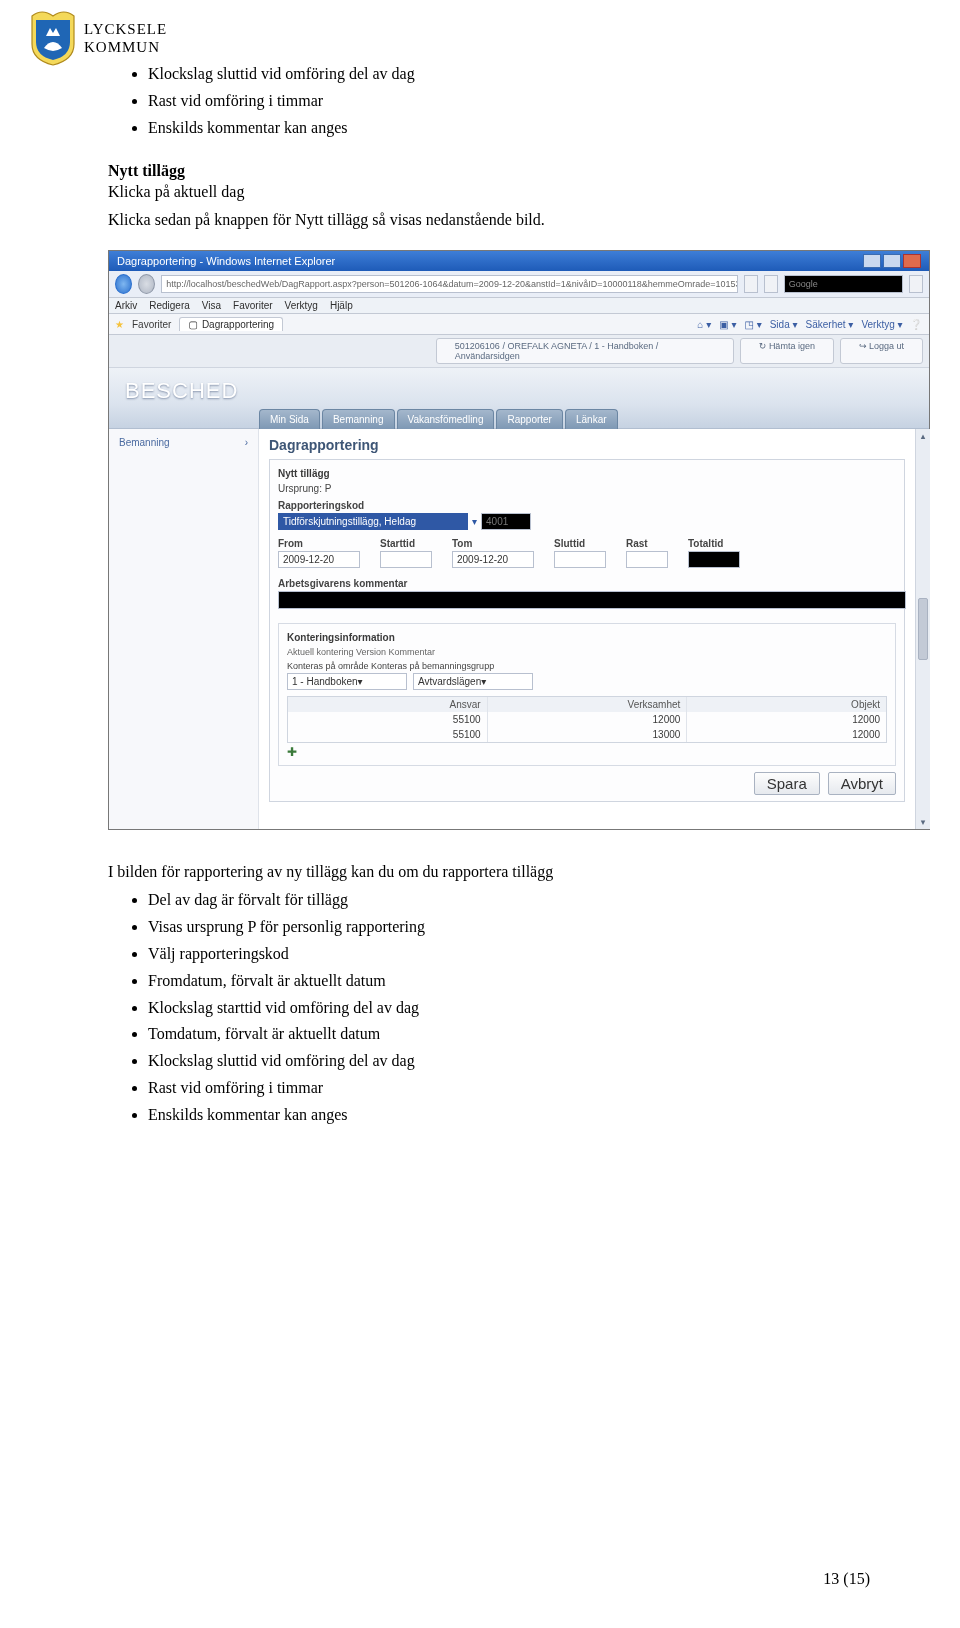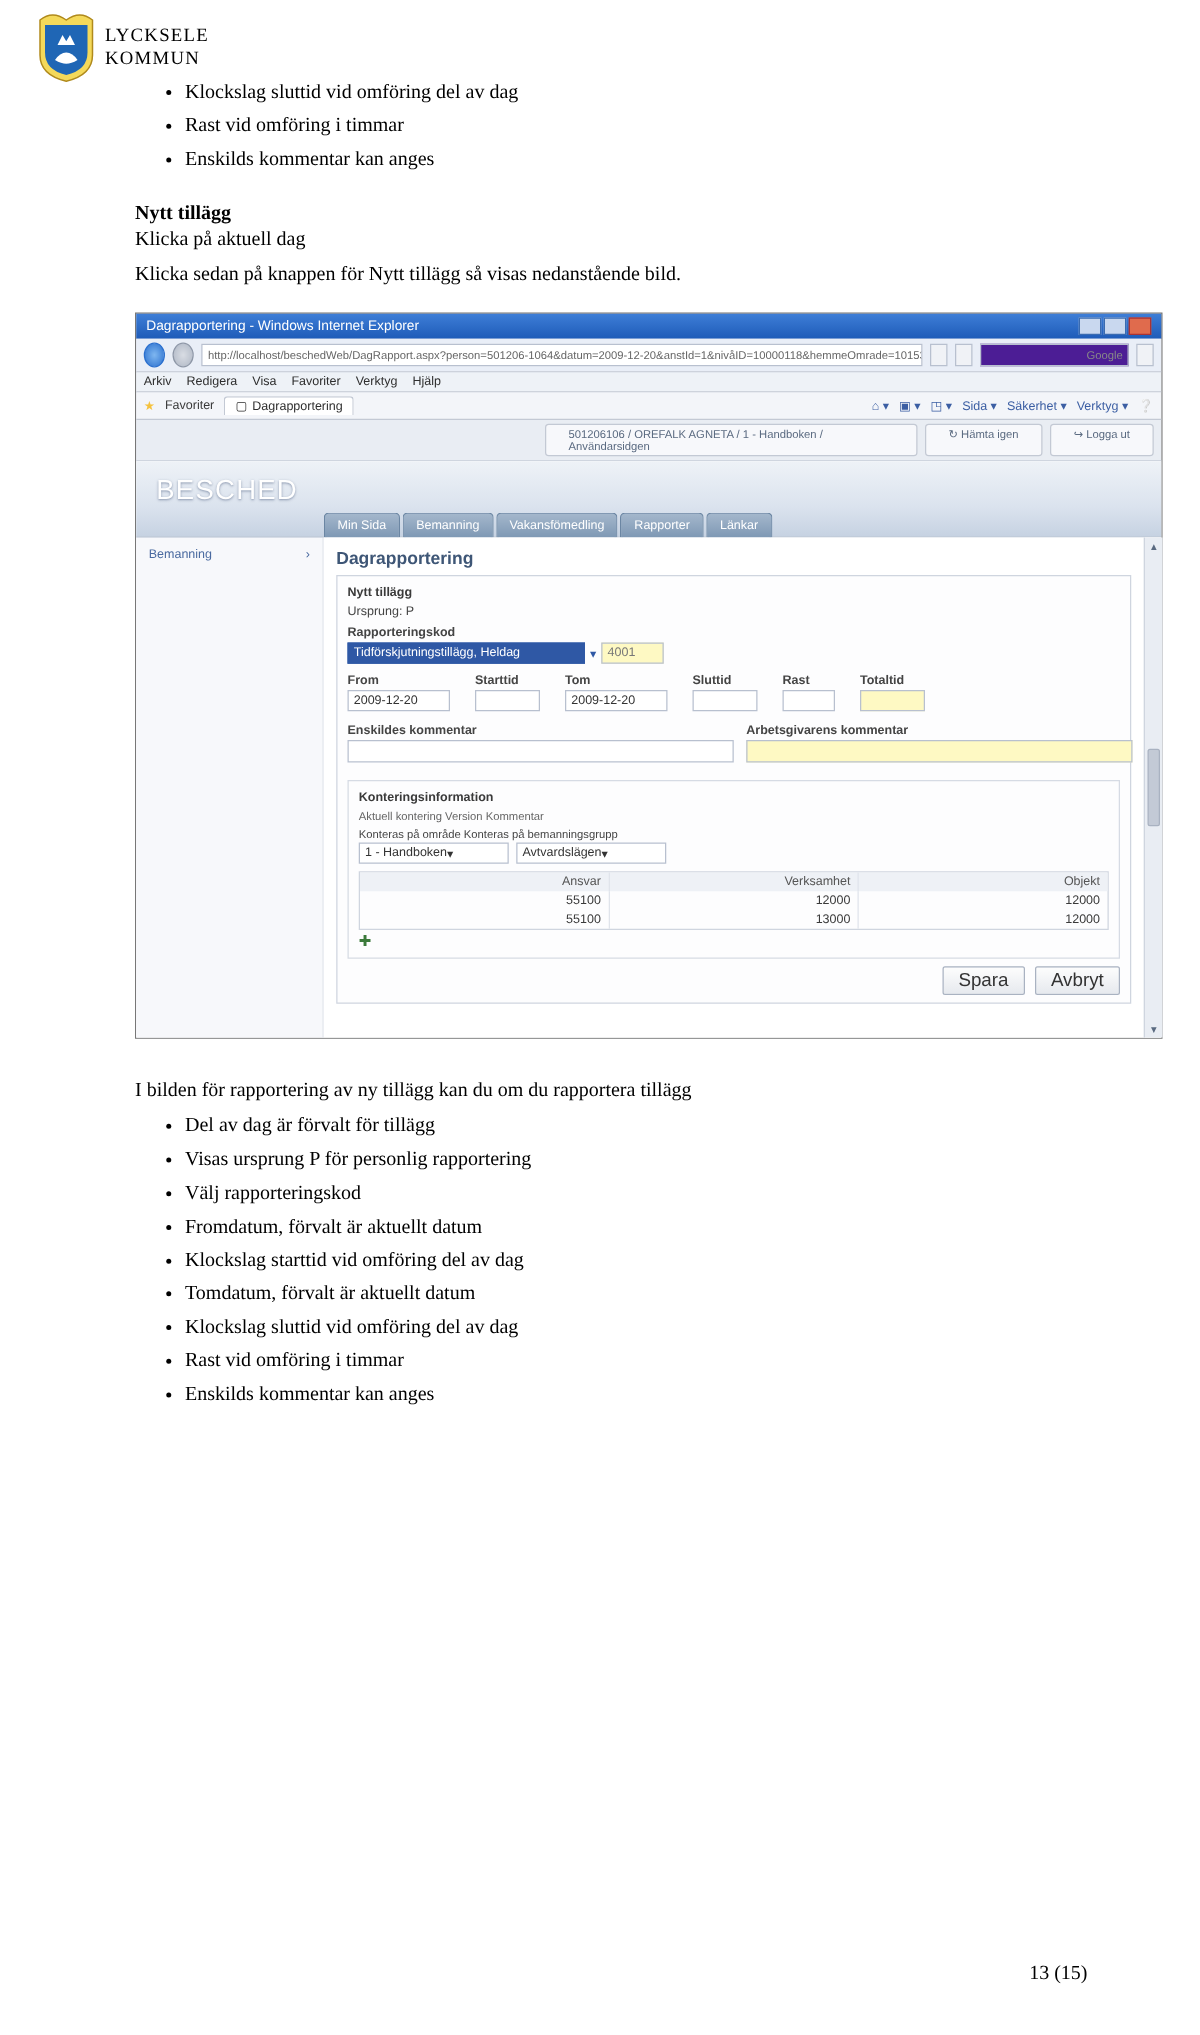--- a/index.html
+++ b/index.html
@@ -104,22 +104,22 @@
   }
   .navcircle.grey { background: radial-gradient(#d9dde4,#aeb6c4); border-color:#8e97a7; }
   .url-input {
     flex: 1 1 auto;
     height: 16px; border: 1px solid #b8c0cf; background: #fff;
     padding: 0 4px; font-size: 9px; color: #666; display:flex; align-items:center;
     overflow:hidden; white-space:nowrap;
   }
   .addrbar .endbox { width:14px;height:16px;border:1px solid #b8c0cf;background:#f0f2f6; }
   .search-right {
-    width:130px;height:16px;border:1px solid #b8c0cf;background:#4c1d95;
-    display:flex;align-items:center;padding:0 4px;font-size:9px;color:#888;justify-content:flex-end;
+    width:130px;height:16px;border:1px solid #b8c0cf;background:#000000;
+    display:flex;align-items:center;padding:0 4px;font-size:9px;color:#888;
   }
   .menubar {
     background:#eef2f7;border-bottom:1px solid #c3c9d4;
     padding:2px 6px;font-size:10px;color:#2e2e2e;
     display:flex;gap:12px;
   }
   .favbar {
     background:#f3f5f9;border-bottom:1px solid #c3c9d4;
     padding:3px 6px;display:flex;justify-content:space-between;align-items:center;
   }
@@ -182,21 +182,21 @@
   .panel.inner { border-color:#d6dbe4; }
   .legend { font-size:10px;font-weight:bold;color:#3a3a3a;margin-bottom:4px; }
   .radiorow { font-size:10px;color:#444;margin:4px 0 6px 0; }
   .radiorow input{vertical-align:middle;margin:0 2px 0 0;}
   .lbl { font-size:10px;color:#444;font-weight:bold; }
   .fld {
     height:15px;border:1px solid #b8c0cf;background:#fff;font-size:10px;
     padding:0 4px;display:inline-flex;align-items:center;color:#333;
   }
   .fld.blue { background:#2f58a5;color:#fff;border-color:#2f58a5; }
-  .fld.grey { background:#fef9c3;color:#777; }
+  .fld.grey { background:#000000;color:#777; }
   .row { display:flex;gap:20px;margin:4px 0; }
   .col { display:flex;flex-direction:column;gap:2px; }
 
   .table { border:1px solid #cfd5df;margin-top:6px; }
   .table .th, .table .tr { display:flex;font-size:10px; }
   .table .th { background:#eef1f6;color:#555; }
   .table .c { flex:1;padding:2px 6px;border-right:1px solid #e0e4eb;text-align:right; }
   .table .c:last-child{border-right:none;}
   .btnrow { display:flex;justify-content:flex-end;gap:8px;margin-top:6px; }
   .btn {
@@ -367,24 +367,20 @@
                 <span class="fld" style="width:32px;"></span>
                 </div>
               <div class="col">
                   <span class="lbl">Totaltid</span>
                 <span class="fld grey" style="width:42px;"></span>
                 </div>
             </div>
 
             <div class="row" style="margin-top:10px;">
               <div class="col" style="flex:1;">
-                <span class="lbl">Enskildes kommentar</span>
-                <span class="fld" style="width:100%;height:16px;"></span>
-              </div>
-              <div class="col" style="flex:1;">
                 <span class="lbl">Arbetsgivarens kommentar</span>
                 <span class="fld grey" style="width:100%;height:16px;"></span>
               </div>
             </div>
 
             <div class="panel inner" style="margin-top:14px;">
               <div class="legend">Konteringsinformation</div>
               <div style="font-size:9px;color:#666;">Aktuell kontering  Version  Kommentar</div>
               <div style="font-size:9px;color:#444;margin-top:4px;">Konteras på område  Konteras på bemanningsgrupp</div>
               <div style="display:flex;gap:6px;margin-top:2px;">

